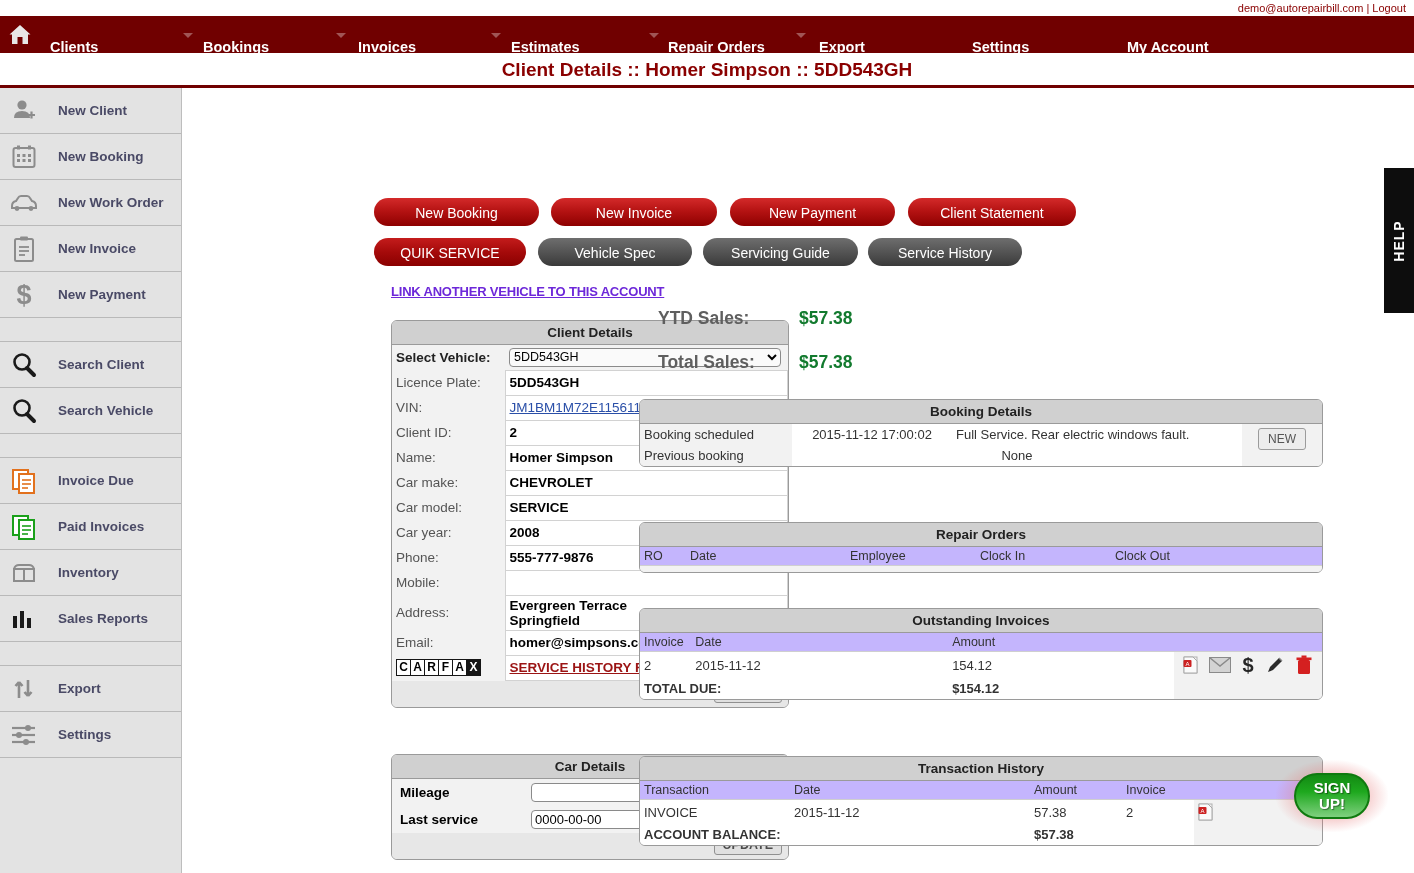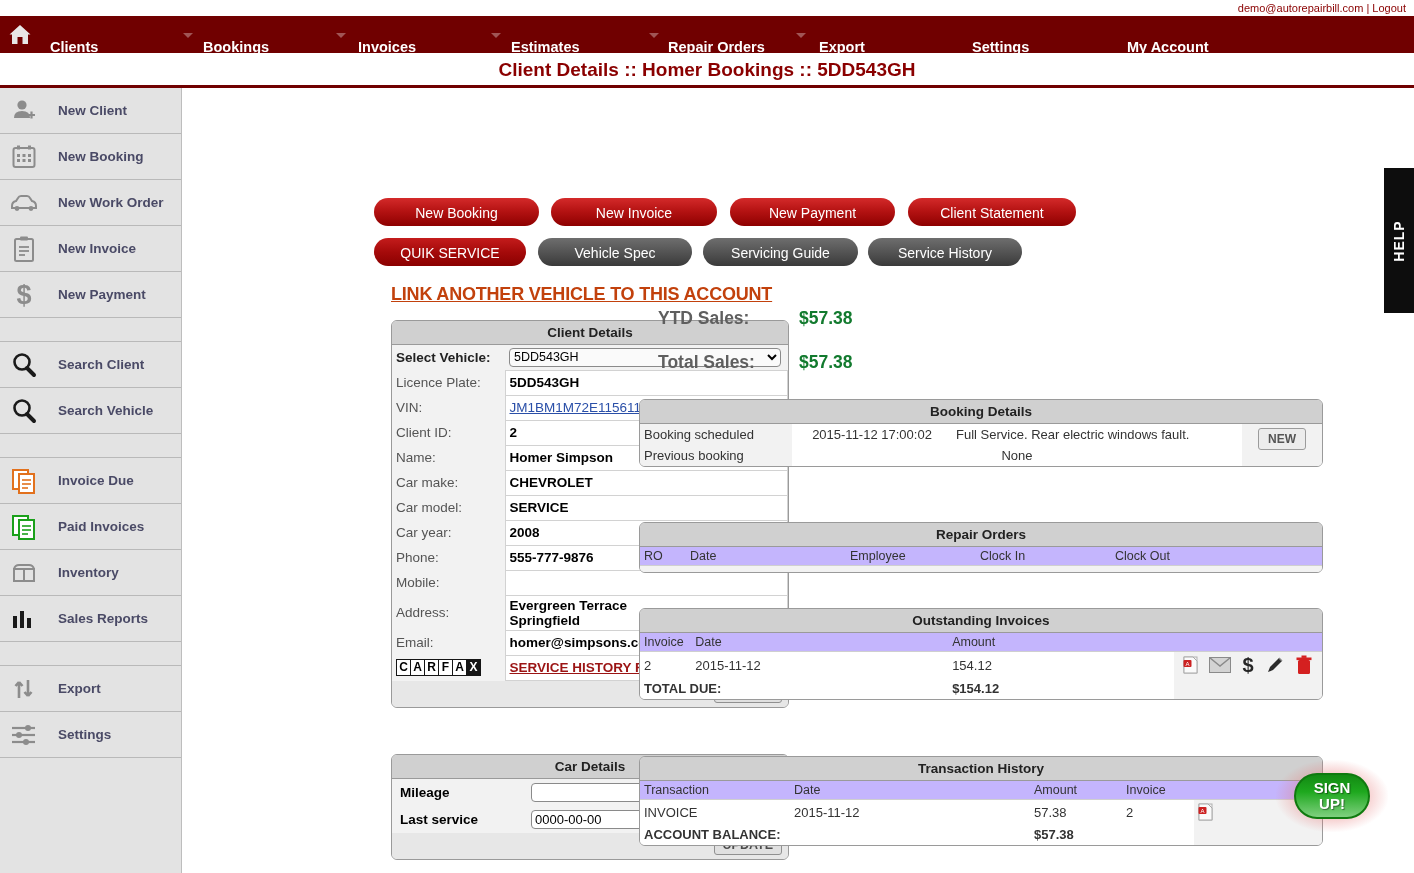--- a/index.html
+++ b/index.html
@@ -114,23 +114,23 @@
   .pill.darkred {
     background: linear-gradient(to bottom, #c41c1c 0%, #a50a0a 50%, #8a0000 100%);
   }
   .pill.grey {
     background: linear-gradient(to bottom, #6e6e6e 0%, #545454 50%, #3a3a3a 100%);
   }
 
   .link-vehicle {
     position: absolute;
     left: 209px; top: 196px;
-    color: #c2410c;
+    color: #6d28d9;
     font-weight: bold;
-    font-size: 18px;
+    font-size: 13px;
     text-decoration: underline;
     letter-spacing: -0.2px;
   }
 
   
   .panel {
     position: absolute;
     background: #f2f2f2;
     border: 1px solid #9a9a9a;
     border-radius: 6px;
@@ -193,21 +193,21 @@
     border-bottom: 1px solid #cfcfcf;
   }
   .dt td { font-size: 13px; color: #333; padding: 3px 4px; background: #ffffff; }
   .dt td.plain { background: #f2f2f2; }
   .tot-label { font-weight: bold; font-size: 15px; color: #111; }
   .tot-value { font-weight: bold; font-size: 15px; color: #d41414; }
   .inv-id { color: #9b3030; }
 
   .new-btn {
     background: #ececec; border: 1px solid #9b9b9b; border-radius: 3px;
-    color: #555; font-weight: bold; font-size: 12px; padding: 3px 9px;
+    color: #555; font-weight: normal; font-size: 12px; padding: 3px 9px;
     cursor: pointer; font-family: "Liberation Sans", sans-serif;
   }
 
   
   .help-tab {
     position: absolute; right: 0; top: 168px;
     width: 30px; height: 145px; background: #0d0d0d;
     color: #ffffff; font-weight: bold; font-size: 14px;
     display: flex; align-items: center; justify-content: center;
     letter-spacing: 1px;
@@ -259,21 +259,21 @@
       <span class="nav-caret" style="left: 649px;"></span>
       <a href="#" class="nav-item" style="left: 668px; text-decoration: none;">Repair Orders</a>
       <span class="nav-caret" style="left: 796px;"></span>
       <a href="#" class="nav-item" style="left: 819px; text-decoration: none;">Export</a>
       <a href="#" class="nav-item" style="left: 972px; text-decoration: none;">Settings</a>
       <a href="#" class="nav-item" style="left: 1127px; text-decoration: none;">My Account</a>
     </div>
 </div>
 
 <div class="page-title-bar">
-  <span class="page-title">Client Details :: Homer Bookings :: 5DD543GH</span>
+  <span class="page-title">Client Details :: Homer Simpson :: 5DD543GH</span>
 </div>
 
 <div class="shell">
 
   <div class="sidebar" id="sidebar">
       <div class="side-item">
         <span class="side-ico">
           <svg class="ico-svg" width="26" height="26" viewBox="0 0 26 26">
             <circle cx="11" cy="7" r="4.6" fill="#8c8c8c"></circle>
             <path d="M3 20 q0-7 8-7 q8 0 8 7 z" fill="#8c8c8c"></path>

